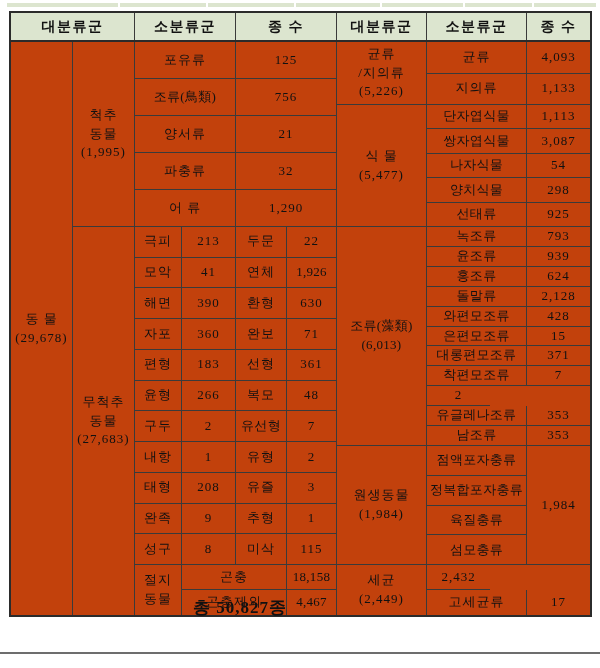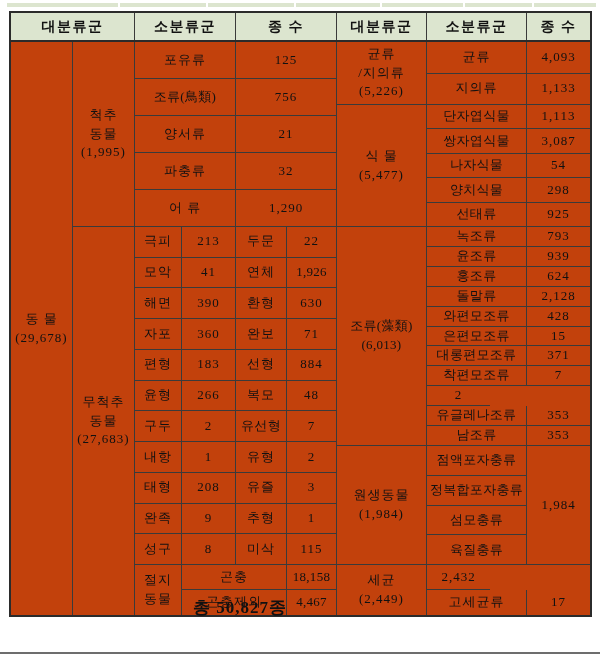--- a/index.html
+++ b/index.html
@@ -191,21 +191,21 @@
               <div class="irow">
                 <div class="cell c1">자포</div>
                 <div class="cell c2">360</div>
                 <div class="cell c3">완보</div>
                 <div class="cell c4">71</div>
               </div>
               <div class="irow">
                 <div class="cell c1">편형</div>
                 <div class="cell c2">183</div>
                 <div class="cell c3">선형</div>
-                <div class="cell c4">884</div>
+                <div class="cell c4">361</div>
               </div>
               <div class="irow">
                 <div class="cell c1">윤형</div>
                 <div class="cell c2">266</div>
                 <div class="cell c3">복모</div>
                 <div class="cell c4">48</div>
               </div>
               <div class="irow">
                 <div class="cell c1">구두</div>
                 <div class="cell c2">2</div>
@@ -362,22 +362,22 @@
       </div>
 
       <div class="rsec sec-proto">
         <div class="cell rlabel">
           <div>원생동물</div>
           <div>(1,984)</div>
         </div>
         <div class="pnames">
           <div class="pname">점액포자충류</div>
           <div class="pname">정복합포자충류</div>
+          <div class="pname">육질충류</div>
           <div class="pname">섬모충류</div>
-          <div class="pname">육질충류</div>
         </div>
         <div class="cell pval">1,984</div>
       </div>
 
       <div class="rsec sec-bact">
         <div class="cell rlabel nb">
           <div>세균</div>
           <div>(2,449)</div>
         </div>
         <div class="rrows">

